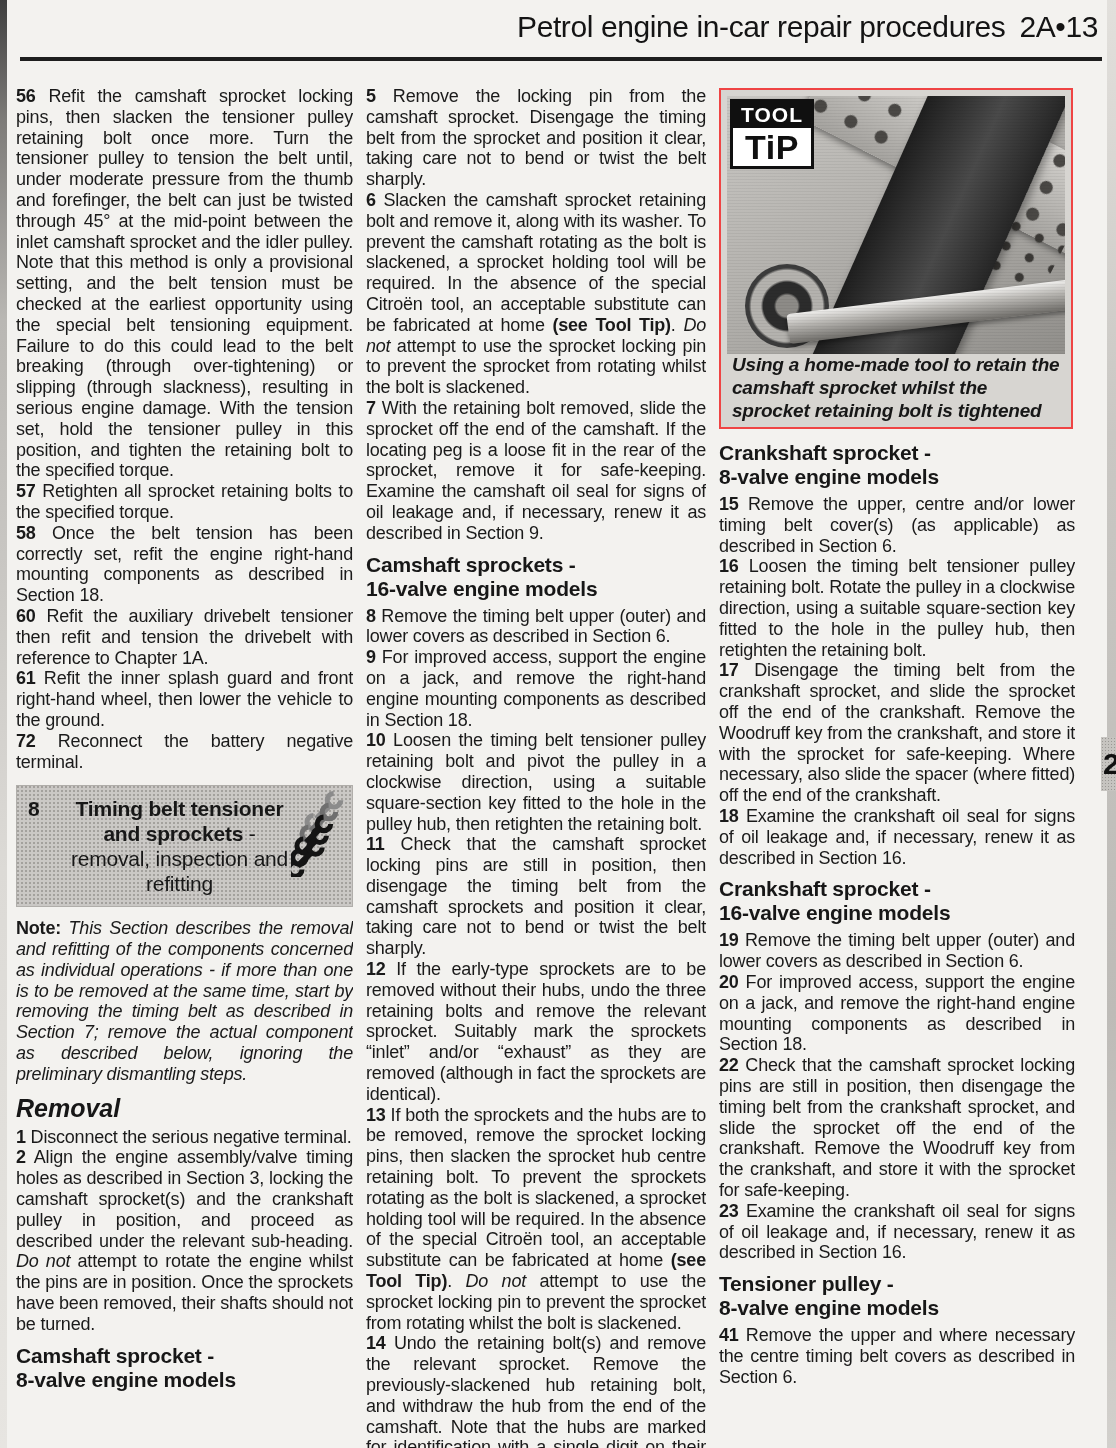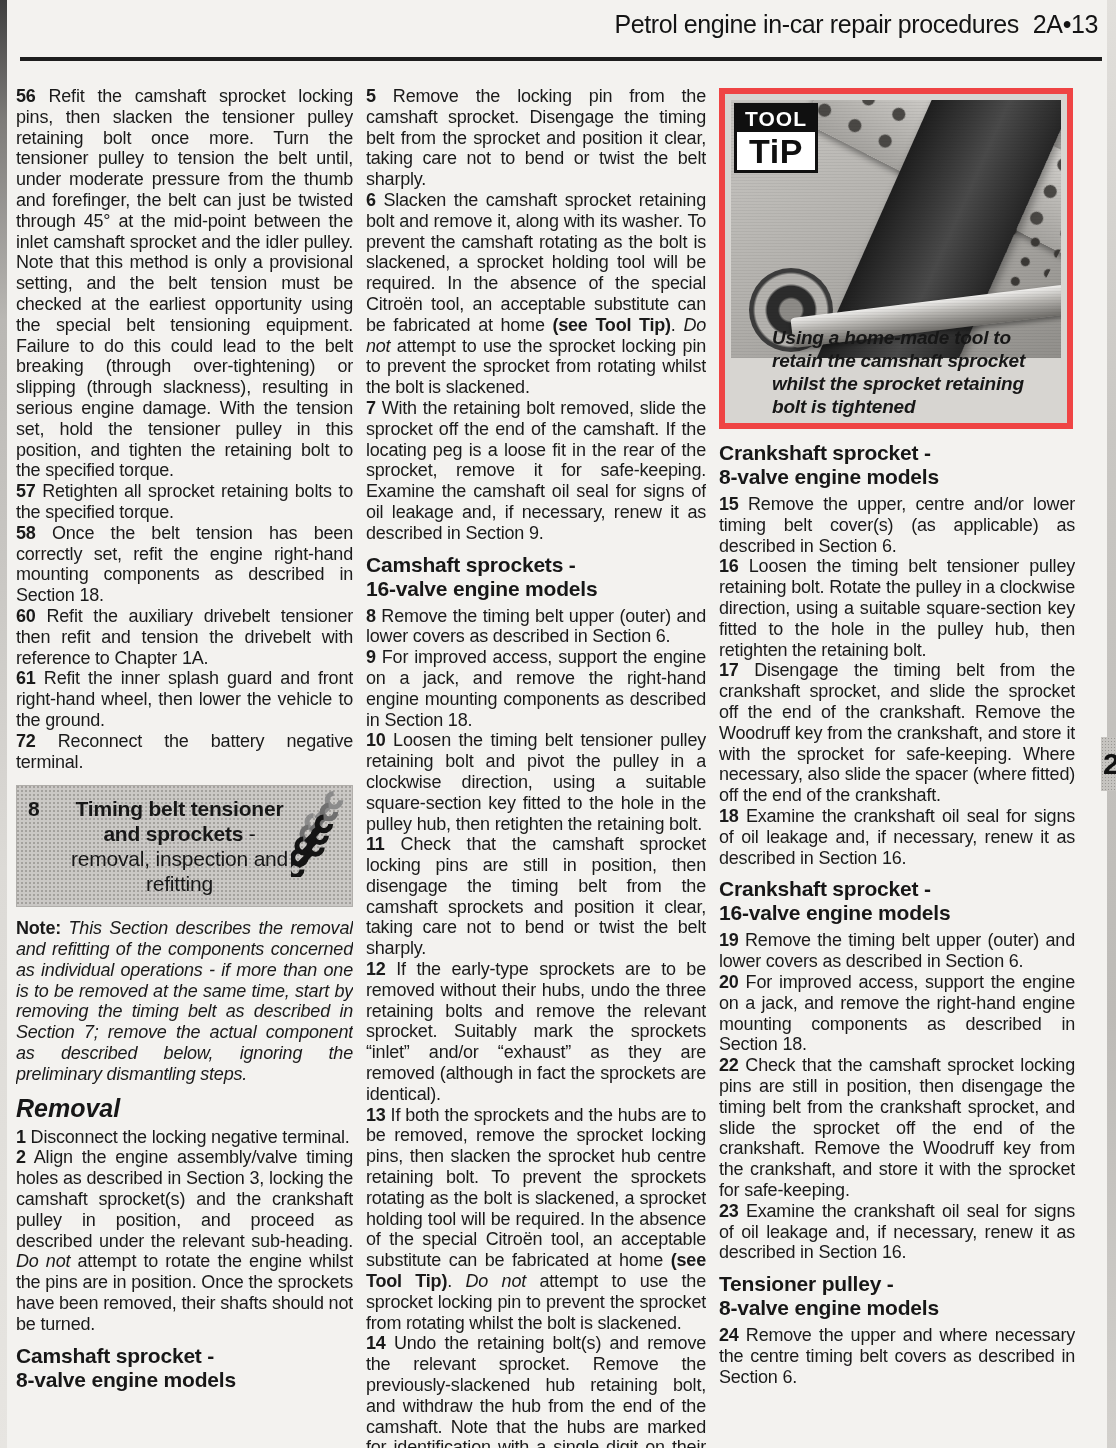--- a/index.html
+++ b/index.html
@@ -7,21 +7,21 @@
     position:relative; width:1116px; height:1448px; margin:0 auto;
     background:#f3f2ef; overflow:hidden;
     font-family:"Liberation Sans", sans-serif; color:#171717;
   }
   
   .scan-left{position:absolute;left:0;top:0;bottom:0;width:7px;
     background:linear-gradient(180deg,#3f3f3f 0,#7d7b78 120px,#b9b7b3 320px,#dcdad6 60%,#e7e5e1 100%);}
   .scan-right{position:absolute;right:0;top:0;bottom:0;width:9px;
     background:linear-gradient(180deg,#e2e0dc 0,#c9c7c3 30%,#bdbbb7 70%,#d2d0cc 100%);}
   
-  .hdr{position:absolute;top:10px;right:18px;font-size:25px;letter-spacing:-0.4px;color:#141414;white-space:nowrap;}
+  .hdr{position:absolute;top:10px;right:18px;font-size:30px;letter-spacing:-0.4px;color:#141414;white-space:nowrap;}
   .hdr .pgnum{margin-left:14px;}
   .hdr-rule{position:absolute;left:20px;top:57px;width:1082px;height:4px;background:#1e1e1e;}
   
   .edge-tab{position:absolute;right:0;top:737px;width:15px;height:54px;overflow:hidden;
     background-color:#c6c4c0;background-image:radial-gradient(#9a9894 0.7px,transparent 1px);background-size:3px 3px;}
   .edge-tab span{display:block;font-weight:bold;font-size:30px;line-height:54px;margin-left:2px;color:#111;}
   
   .cols{position:absolute;left:16px;top:86px;width:1086px;height:1362px;display:flex;gap:13px;}
   .col{overflow:hidden;}
   .col0{width:337px;} .col1w{width:340px;} .col2w{width:356px;}
@@ -36,42 +36,42 @@
     background-color:#cac8c5;
     background-image:radial-gradient(#a3a19d 0.8px,transparent 1.1px);
     background-size:4px 4px;
     box-shadow:inset 0 0 0 1px #b0aeaa;}
   .secbox .row{display:flex;}
   .secnum{font-weight:bold;font-size:21px;line-height:25px;width:38px;flex:none;}
   .sectitle{font-size:21px;line-height:25px;letter-spacing:-0.2px;text-align:center;}
   .spanners{position:absolute;right:8px;top:6px;width:54px;height:86px;}
   
   .tooltip{position:relative;width:354px;height:341px;margin:2px 0 12px;
-    background:#d7d5d1;border:6px solid #ef4444;box-sizing:border-box;}
+    background:#d7d5d1;border:2px solid #ef4444;box-sizing:border-box;}
   .photo{position:absolute;left:6px;right:6px;top:6px;height:258px;overflow:hidden;
     background:linear-gradient(150deg,#c9c7c3 0%,#b4b2ae 45%,#918f8b 100%);}
   .photo::after{content:"";position:absolute;inset:0;
     background:repeating-linear-gradient(0deg,rgba(0,0,0,0.05) 0 1px,transparent 1px 3px);}
   .ph-head{position:absolute;width:420px;height:92px;left:70px;top:30px;transform:rotate(27deg);
     background:linear-gradient(#d8d6d2,#a8a6a2);
     background-image:radial-gradient(circle at 14px 12px,#4a4845 0 6px,rgba(0,0,0,0) 7px),linear-gradient(#d4d2ce,#a5a39f);
     background-size:34px 30px,100% 100%;box-shadow:0 3px 6px rgba(0,0,0,0.4);}
   .ph-tool{position:absolute;width:130px;height:420px;left:140px;top:-60px;transform:rotate(24deg);
     background:linear-gradient(90deg,#1f1f1f,#4a4a4a 55%,#262626);box-shadow:4px 0 8px rgba(0,0,0,0.35);}
   .ph-rod{position:absolute;width:330px;height:30px;left:60px;top:198px;transform:rotate(-7deg);
     background:linear-gradient(#f0efed,#b9b7b3 40%,#6f6d69);border-radius:4px;box-shadow:0 3px 5px rgba(0,0,0,0.4);}
   .ph-pulley{position:absolute;width:84px;height:84px;left:18px;top:168px;border-radius:50%;
     background:radial-gradient(circle,#8d8b87 0 18%,#2c2c2c 22% 40%,#b4b2ae 44% 60%,#3c3c3c 64% 78%,#8d8b87 82%);}
   .ph-studs{position:absolute;width:140px;height:60px;right:4px;top:110px;transform:rotate(27deg);
     background-image:radial-gradient(circle at 10px 10px,#3b3936 0 4px,rgba(0,0,0,0) 5px);background-size:26px 22px;}
   .badge{position:absolute;left:9px;top:9px;width:78px;background:#fff;border:3px solid #101010;z-index:3;}
   .badge-top{background:#101010;color:#fff;font-weight:bold;font-size:21px;line-height:26px;text-align:center;letter-spacing:1px;}
   .badge-bot{color:#101010;font-weight:bold;font-size:34px;line-height:38px;text-align:center;letter-spacing:0.5px;}
   .tt-caption{position:absolute;left:11px;right:7px;bottom:5px;font-weight:bold;font-style:italic;
-    font-size:19px;line-height:23px;letter-spacing:-0.2px;text-align:left;margin-left:36px;}
+    font-size:19px;line-height:23px;letter-spacing:-0.2px;text-align:left;}
 </style>
 </head>
 <body>
 
 <div class="page">
   <div class="scan-left"></div>
   <div class="scan-right"></div>
 
   <div class="hdr">
     <span>Petrol engine in-car repair procedures</span><span class="pgnum">2A•13</span>
@@ -105,21 +105,21 @@
             </defs>
             <use href="#spw" transform="translate(20,-4)" stroke="#8b8b8b"></use>
             <use href="#spw" transform="translate(14,10)" stroke="#6f6f6f"></use>
             <use href="#spw" transform="translate(8,24)" stroke="#141414"></use>
             <use href="#spw" transform="translate(3,38)" stroke="#141414"></use>
             <use href="#spw" transform="translate(-2,52)" stroke="#141414"></use>
           </svg>
         </div>
         <p class="body note"><span class="sb">Note: </span><span class="si">This Section describes the removal and refitting of the components concerned as individual operations - if more than one is to be removed at the same time, start by removing the timing belt as described in Section 7; remove the actual component as described below, ignoring the preliminary dismantling steps.</span></p>
         <p class="sidehead">Removal</p>
-        <p class="body"><span class="sb">1</span><span class="sn"> Disconnect the locking negative terminal.</span></p>
+        <p class="body"><span class="sb">1</span><span class="sn"> Disconnect the serious negative terminal.</span></p>
         <p class="body"><span class="sb">2</span><span class="sn"> Align the engine assembly/valve timing holes as described in Section 3, locking the camshaft sprocket(s) and the crankshaft pulley in position, and proceed as described under the relevant sub-heading. </span><span class="si">Do not</span><span class="sn"> attempt to rotate the engine whilst the pins are in position. Once the sprockets have been removed, their shafts should not be turned.</span></p>
         <p class="subhead">Camshaft sprocket -
 8-valve engine models</p>
       </div>
     <div class="col col1w">
         <p class="body"><span class="sb">5</span><span class="sn"> Remove the locking pin from the camshaft sprocket. Disengage the timing belt from the sprocket and position it clear, taking care not to bend or twist the belt sharply.</span></p>
         <p class="body"><span class="sb">6</span><span class="sn"> Slacken the camshaft sprocket retaining bolt and remove it, along with its washer. To prevent the camshaft rotating as the bolt is slackened, a sprocket holding tool will be required. In the absence of the special Citroën tool, an acceptable substitute can be fabricated at home </span><span class="sb">(see Tool Tip)</span><span class="sn">. </span><span class="si">Do not</span><span class="sn"> attempt to use the sprocket locking pin to prevent the sprocket from rotating whilst the bolt is slackened.</span></p>
         <p class="body"><span class="sb">7</span><span class="sn"> With the retaining bolt removed, slide the sprocket off the end of the camshaft. If the locating peg is a loose fit in the rear of the sprocket, remove it for safe-keeping. Examine the camshaft oil seal for signs of oil leakage and, if necessary, renew it as described in Section 9.</span></p>
         <p class="subhead">Camshaft sprockets -
 16-valve engine models</p>
@@ -153,16 +153,16 @@
         <p class="body"><span class="sb">17</span><span class="sn"> Disengage the timing belt from the crankshaft sprocket, and slide the sprocket off the end of the crankshaft. Remove the Woodruff key from the crankshaft, and store it with the sprocket for safe-keeping. Where necessary, also slide the spacer (where fitted) off the end of the crankshaft.</span></p>
         <p class="body"><span class="sb">18</span><span class="sn"> Examine the crankshaft oil seal for signs of oil leakage and, if necessary, renew it as described in Section 16.</span></p>
         <p class="subhead">Crankshaft sprocket -
 16-valve engine models</p>
         <p class="body"><span class="sb">19</span><span class="sn"> Remove the timing belt upper (outer) and lower covers as described in Section 6.</span></p>
         <p class="body"><span class="sb">20</span><span class="sn"> For improved access, support the engine on a jack, and remove the right-hand engine mounting components as described in Section 18.</span></p>
         <p class="body"><span class="sb">22</span><span class="sn"> Check that the camshaft sprocket locking pins are still in position, then disengage the timing belt from the crankshaft sprocket, and slide the sprocket off the end of the crankshaft. Remove the Woodruff key from the crankshaft, and store it with the sprocket for safe-keeping.</span></p>
         <p class="body"><span class="sb">23</span><span class="sn"> Examine the crankshaft oil seal for signs of oil leakage and, if necessary, renew it as described in Section 16.</span></p>
         <p class="subhead">Tensioner pulley -
 8-valve engine models</p>
-        <p class="body"><span class="sb">24</span><span class="sn"> Remove the upper and where necessary the centre timing belt covers as described in Section 6.</span></p>
+        <p class="body"><span class="sb">41</span><span class="sn"> Remove the upper and where necessary the centre timing belt covers as described in Section 6.</span></p>
       </div>
   </div>
 </div>
 
 </body></html>

